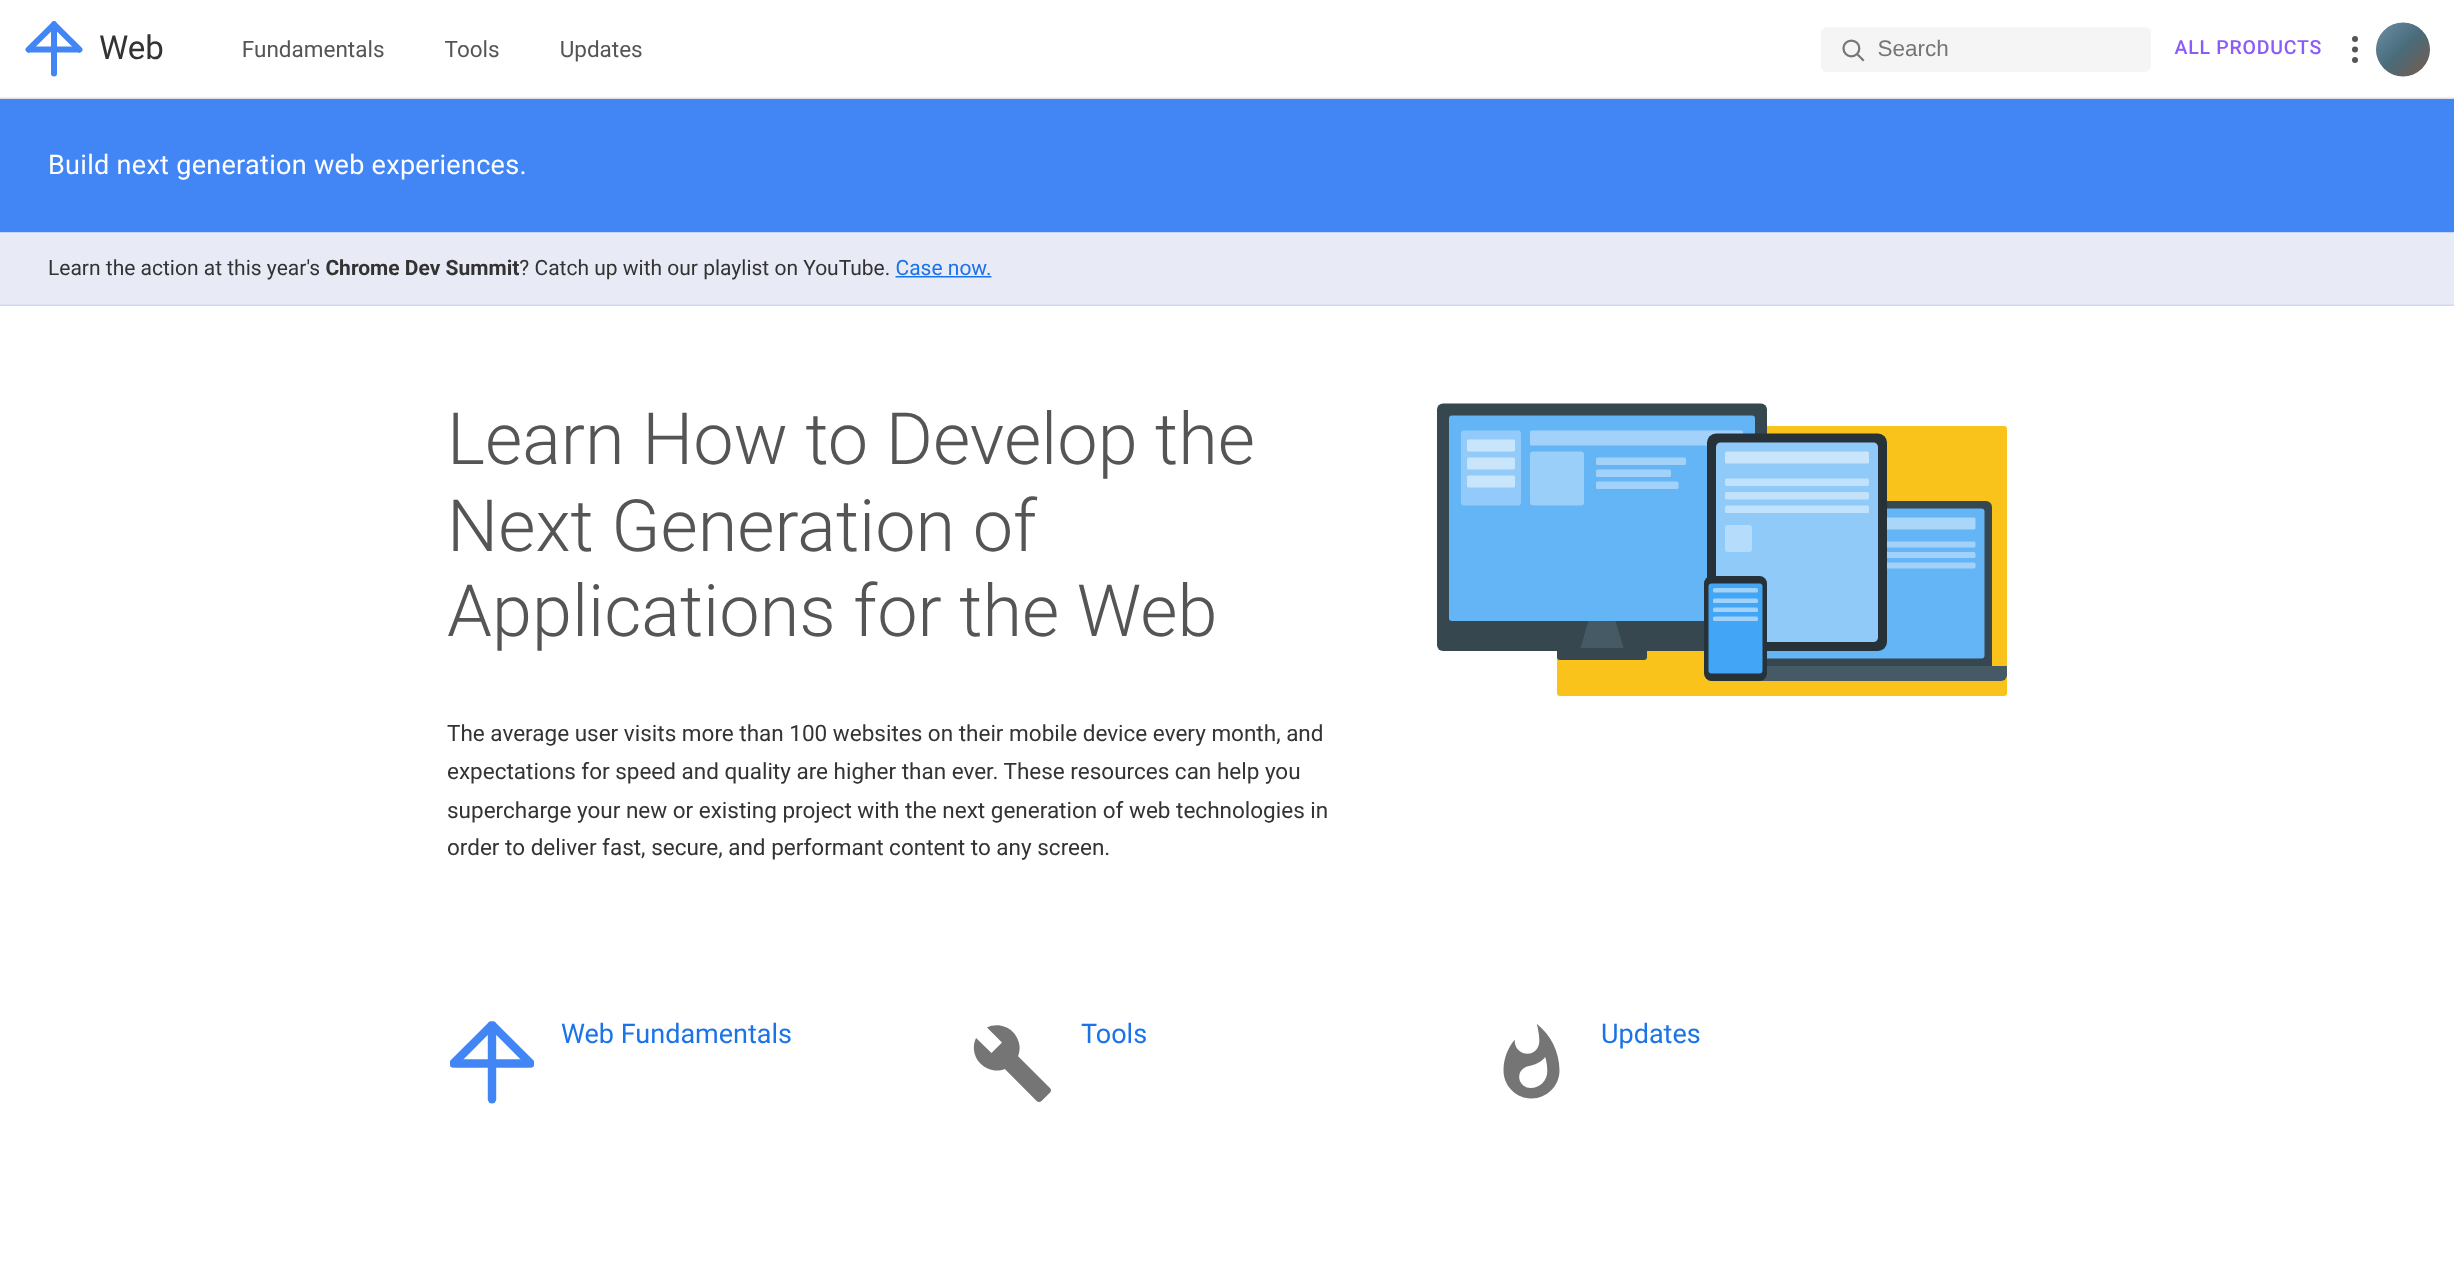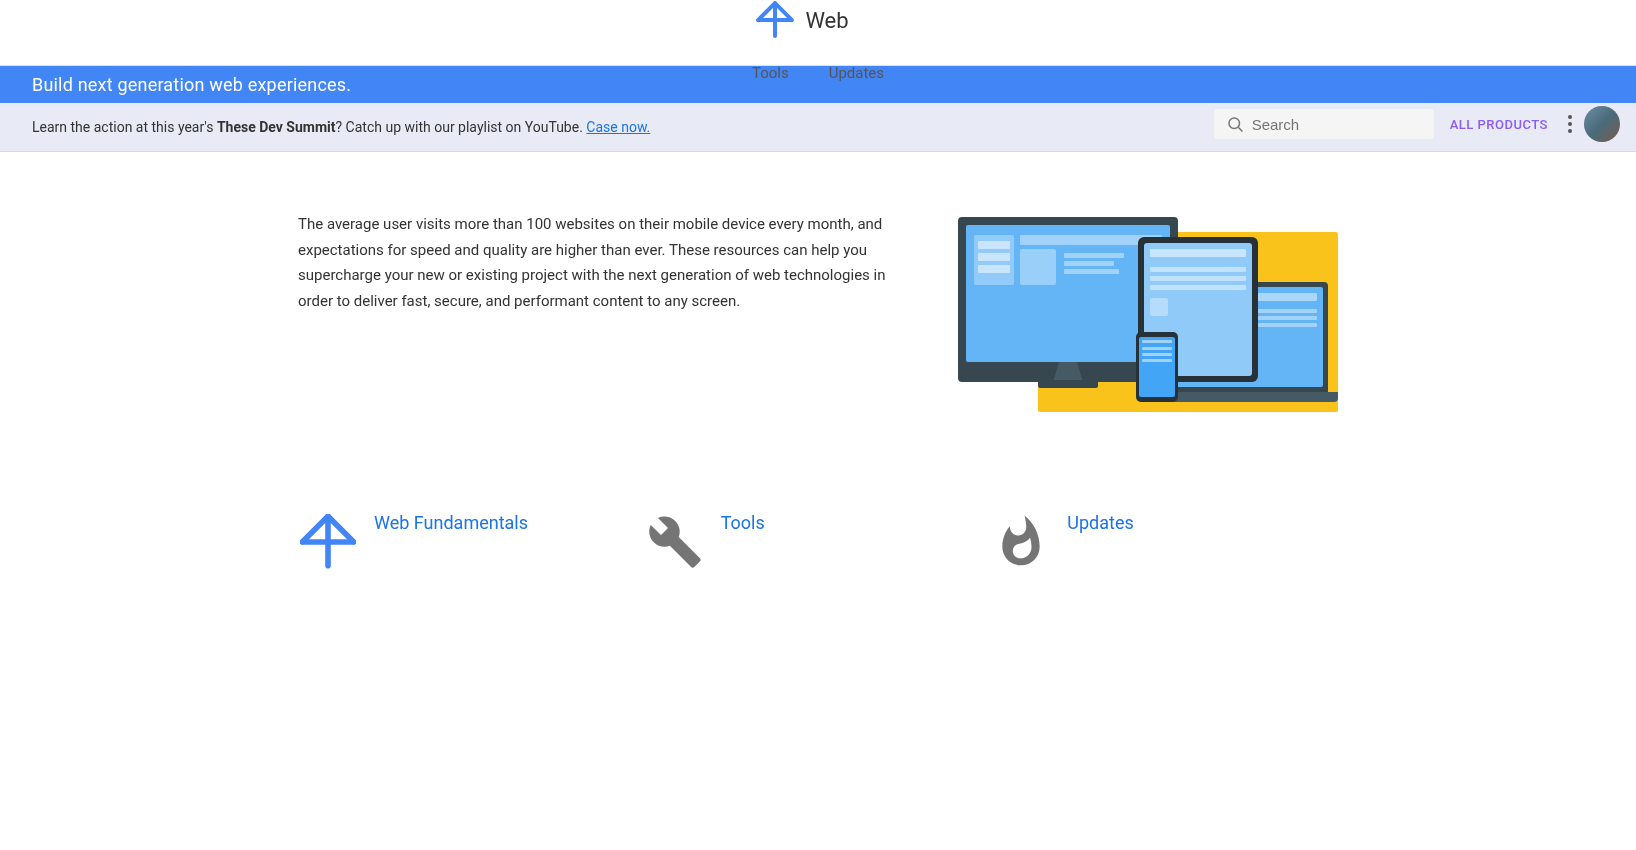--- a/index.html
+++ b/index.html
@@ -8,21 +8,20 @@
     
     .navbar {
       display: flex;
       align-items: center;
       height: 66px;
       background: #fff;
       border-bottom: 1px solid #e0e0e0;
       padding: 0 16px;
       position: relative;
       z-index: 10;
-      flex-direction: column;
     }
     .navbar-logo {
       display: flex;
       align-items: center;
       gap: 10px;
       margin-right: 32px;
       text-decoration: none;
       flex-shrink: 0;
     }
     .logo-icon {
@@ -115,21 +114,21 @@
     .avatar-img {
       width: 100%;
       height: 100%;
       background: linear-gradient(135deg, #6b8fa8 0%, #4a6b7a 50%, #7a5a4a 100%);
       border-radius: 50%;
     }
 
     
     .hero-banner {
       background: #4285f4;
-      padding: 8px 32px;
+      padding: 34px 32px;
       color: #fff;
     }
     .hero-text {
       font-size: 18px;
       font-weight: 400;
       letter-spacing: 0.2px;
     }
 
     
     .announcement-bar {
@@ -457,20 +456,21 @@
         <rect x="18" y="2" width="4" height="36" rx="2"></rect>
         <rect x="2" y="18" width="36" height="4" rx="2"></rect>
         <rect x="6.1" y="6.1" width="4" height="28" rx="2" transform="rotate(45 20 20)"></rect>
         <rect x="6.1" y="6.1" width="28" height="4" rx="2" transform="rotate(45 20 20)"></rect>
       </g>
     </svg>
     <span class="logo-text">Web</span>
   </a>
 
   <div class="navbar-nav">
+    <a class="nav-item">Fundamentals</a>
     <a class="nav-item">Tools</a>
     <a class="nav-item">Updates</a>
   </div>
 
   <div class="navbar-right">
     <div class="search-container">
       <svg class="search-icon-svg" width="18" height="18" viewBox="0 0 24 24" fill="none" stroke="#777" stroke-width="2">
         <circle cx="11" cy="11" r="7"></circle>
         <line x1="16.5" y1="16.5" x2="22" y2="22"></line>
       </svg>
@@ -486,26 +486,27 @@
       <div class="avatar-img"></div>
     </div>
   </div>
 </nav>
 
 <div class="hero-banner">
   <span class="hero-text">Build next generation web experiences.</span>
 </div>
 
 <div class="announcement-bar">
-  <span>Learn the action at this year's </span><span class="bold-text">These Dev Summit</span><span>? Catch up with our playlist on YouTube. </span><a class="announcement-link">Case now.</a>
+  <span>Learn the action at this year's </span><span class="bold-text">Chrome Dev Summit</span><span>? Catch up with our playlist on YouTube. </span><a class="announcement-link">Case now.</a>
 </div>
 
 <div class="main-content">
   <div class="hero-section">
     <div class="hero-left">
+      <h1 class="main-heading">Learn How to Develop the Next Generation of Applications for the Web</h1>
       <p class="main-description">The average user visits more than 100 websites on their mobile device every month, and expectations for speed and quality are higher than ever. These resources can help you supercharge your new or existing project with the next generation of web technologies in order to deliver fast, secure, and performant content to any screen.</p>
     </div>
     <div class="hero-right">
 
       <div class="illustration">
         <div class="illus-bg"></div>
 
         <div class="monitor">
           <div class="monitor-screen">
             <div class="monitor-screen-content">

